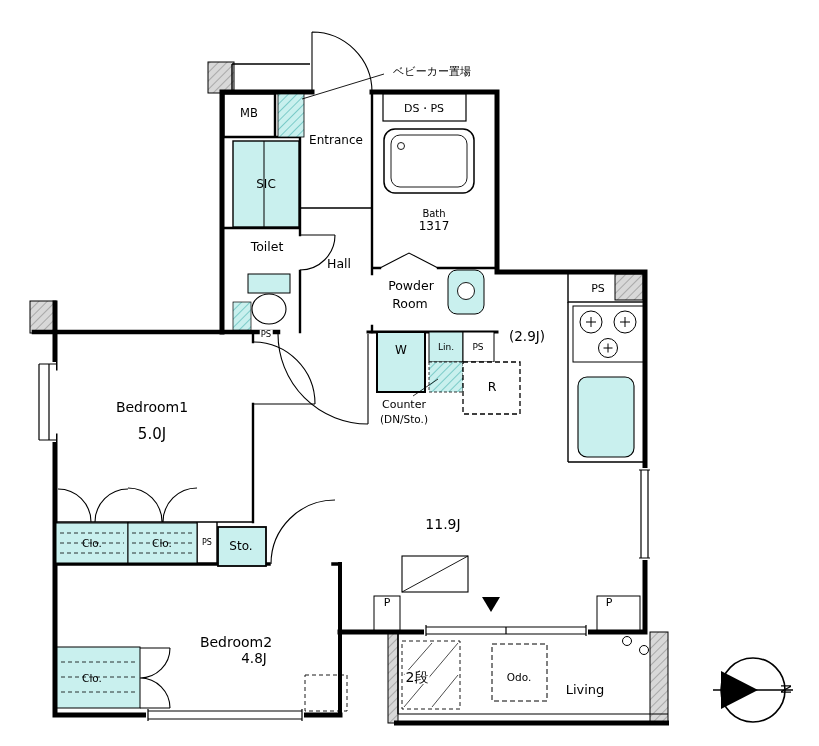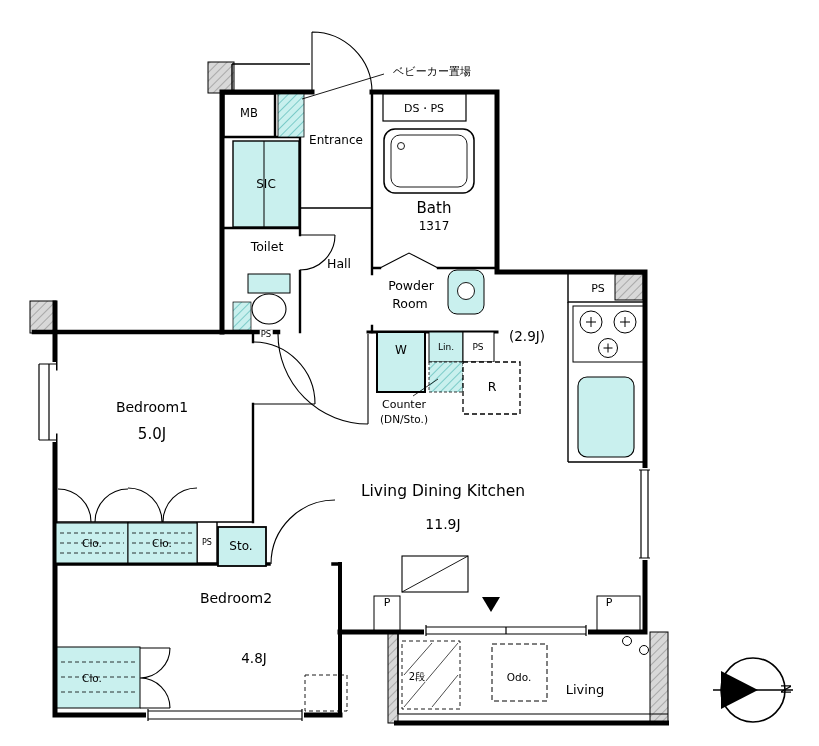--- a/index.html
+++ b/index.html
@@ -163,44 +163,43 @@
     </g>
   </svg>
 
   <div class="lbl" style="left:432px;top:71px;font-size:11px">ベビーカー置場</div>
   <div class="lbl" style="left:249px;top:114px;font-size:11.5px">MB</div>
   <div class="lbl" style="left:336px;top:140px;font-size:12px">Entrance</div>
   <div class="lbl" style="left:424px;top:108px;font-size:11px">DS・PS</div>
   <div class="lbl" style="left:266px;top:184px;font-size:12px">SIC</div>
   <div class="lbl" style="left:267px;top:247px;font-size:12.5px">Toilet</div>
   <div class="lbl" style="left:339px;top:264px;font-size:12.5px">Hall</div>
-  <div class="lbl" style="left:434px;top:208px;font-size:15px">Bath</div>
+  <div class="lbl" style="left:434px;top:214px;font-size:10px">Bath</div>
   <div class="lbl" style="left:434px;top:226px;font-size:12px">1317</div>
   <div class="lbl" style="left:411px;top:286px;font-size:12.5px">Powder</div>
   <div class="lbl" style="left:410px;top:304px;font-size:12.5px">Room</div>
   <div class="lbl bg" style="left:266px;top:334px;font-size:8.5px">PS</div>
   <div class="lbl" style="left:401px;top:350px;font-size:12px">W</div>
   <div class="lbl" style="left:446px;top:347px;font-size:9px">Lin.</div>
   <div class="lbl" style="left:478px;top:347px;font-size:9px">PS</div>
   <div class="lbl" style="left:492px;top:387px;font-size:12.5px">R</div>
   <div class="lbl" style="left:404px;top:404px;font-size:11px">Counter</div>
   <div class="lbl" style="left:404px;top:419px;font-size:10.5px">(DN/Sto.)</div>
   <div class="lbl" style="left:527px;top:337px;font-size:13.5px">(2.9J)</div>
   <div class="lbl" style="left:598px;top:288px;font-size:11px">PS</div>
   <div class="lbl" style="left:152px;top:407px;font-size:14px">Bedroom1</div>
   <div class="lbl" style="left:152px;top:434px;font-size:15px">5.0J</div>
   <div class="lbl" style="left:92px;top:543px;font-size:10.5px">Clo.</div>
   <div class="lbl" style="left:162px;top:543px;font-size:10.5px">Clo.</div>
   <div class="lbl" style="left:207px;top:543px;font-size:8px">PS</div>
   <div class="lbl" style="left:241px;top:546px;font-size:12px">Sto.</div>
-  <div class="lbl" style="left:236px;top:598px;font-size:14px">Bedroom2</div>
+  <div class="lbl" style="left:236px;top:642px;font-size:14px">Bedroom2</div>
   <div class="lbl" style="left:254px;top:659px;font-size:13.5px">4.8J</div>
   <div class="lbl" style="left:92px;top:678px;font-size:10.5px">Clo.</div>
-  <div class="lbl" style="left:443px;top:492px;font-size:15.5px">Living Dining Kitchen</div>
   <div class="lbl" style="left:443px;top:524px;font-size:14px">11.9J</div>
   <div class="lbl" style="left:585px;top:689px;font-size:13px">Living</div>
   <div class="lbl bg" style="left:519px;top:677px;font-size:10.5px">Odo.</div>
-  <div class="lbl bg" style="left:417px;top:677px;font-size:10px">2段</div>
+  <div class="lbl bg" style="left:417px;top:677px;font-size:14px">2段</div>
   <div class="lbl" style="left:387px;top:602px;font-size:11px">P</div>
   <div class="lbl" style="left:609px;top:602px;font-size:11px">P</div>
   <div class="lbl rot" style="left:786px;top:689px;font-size:14px">N</div>
 
 </div>
 
 </body></html>

